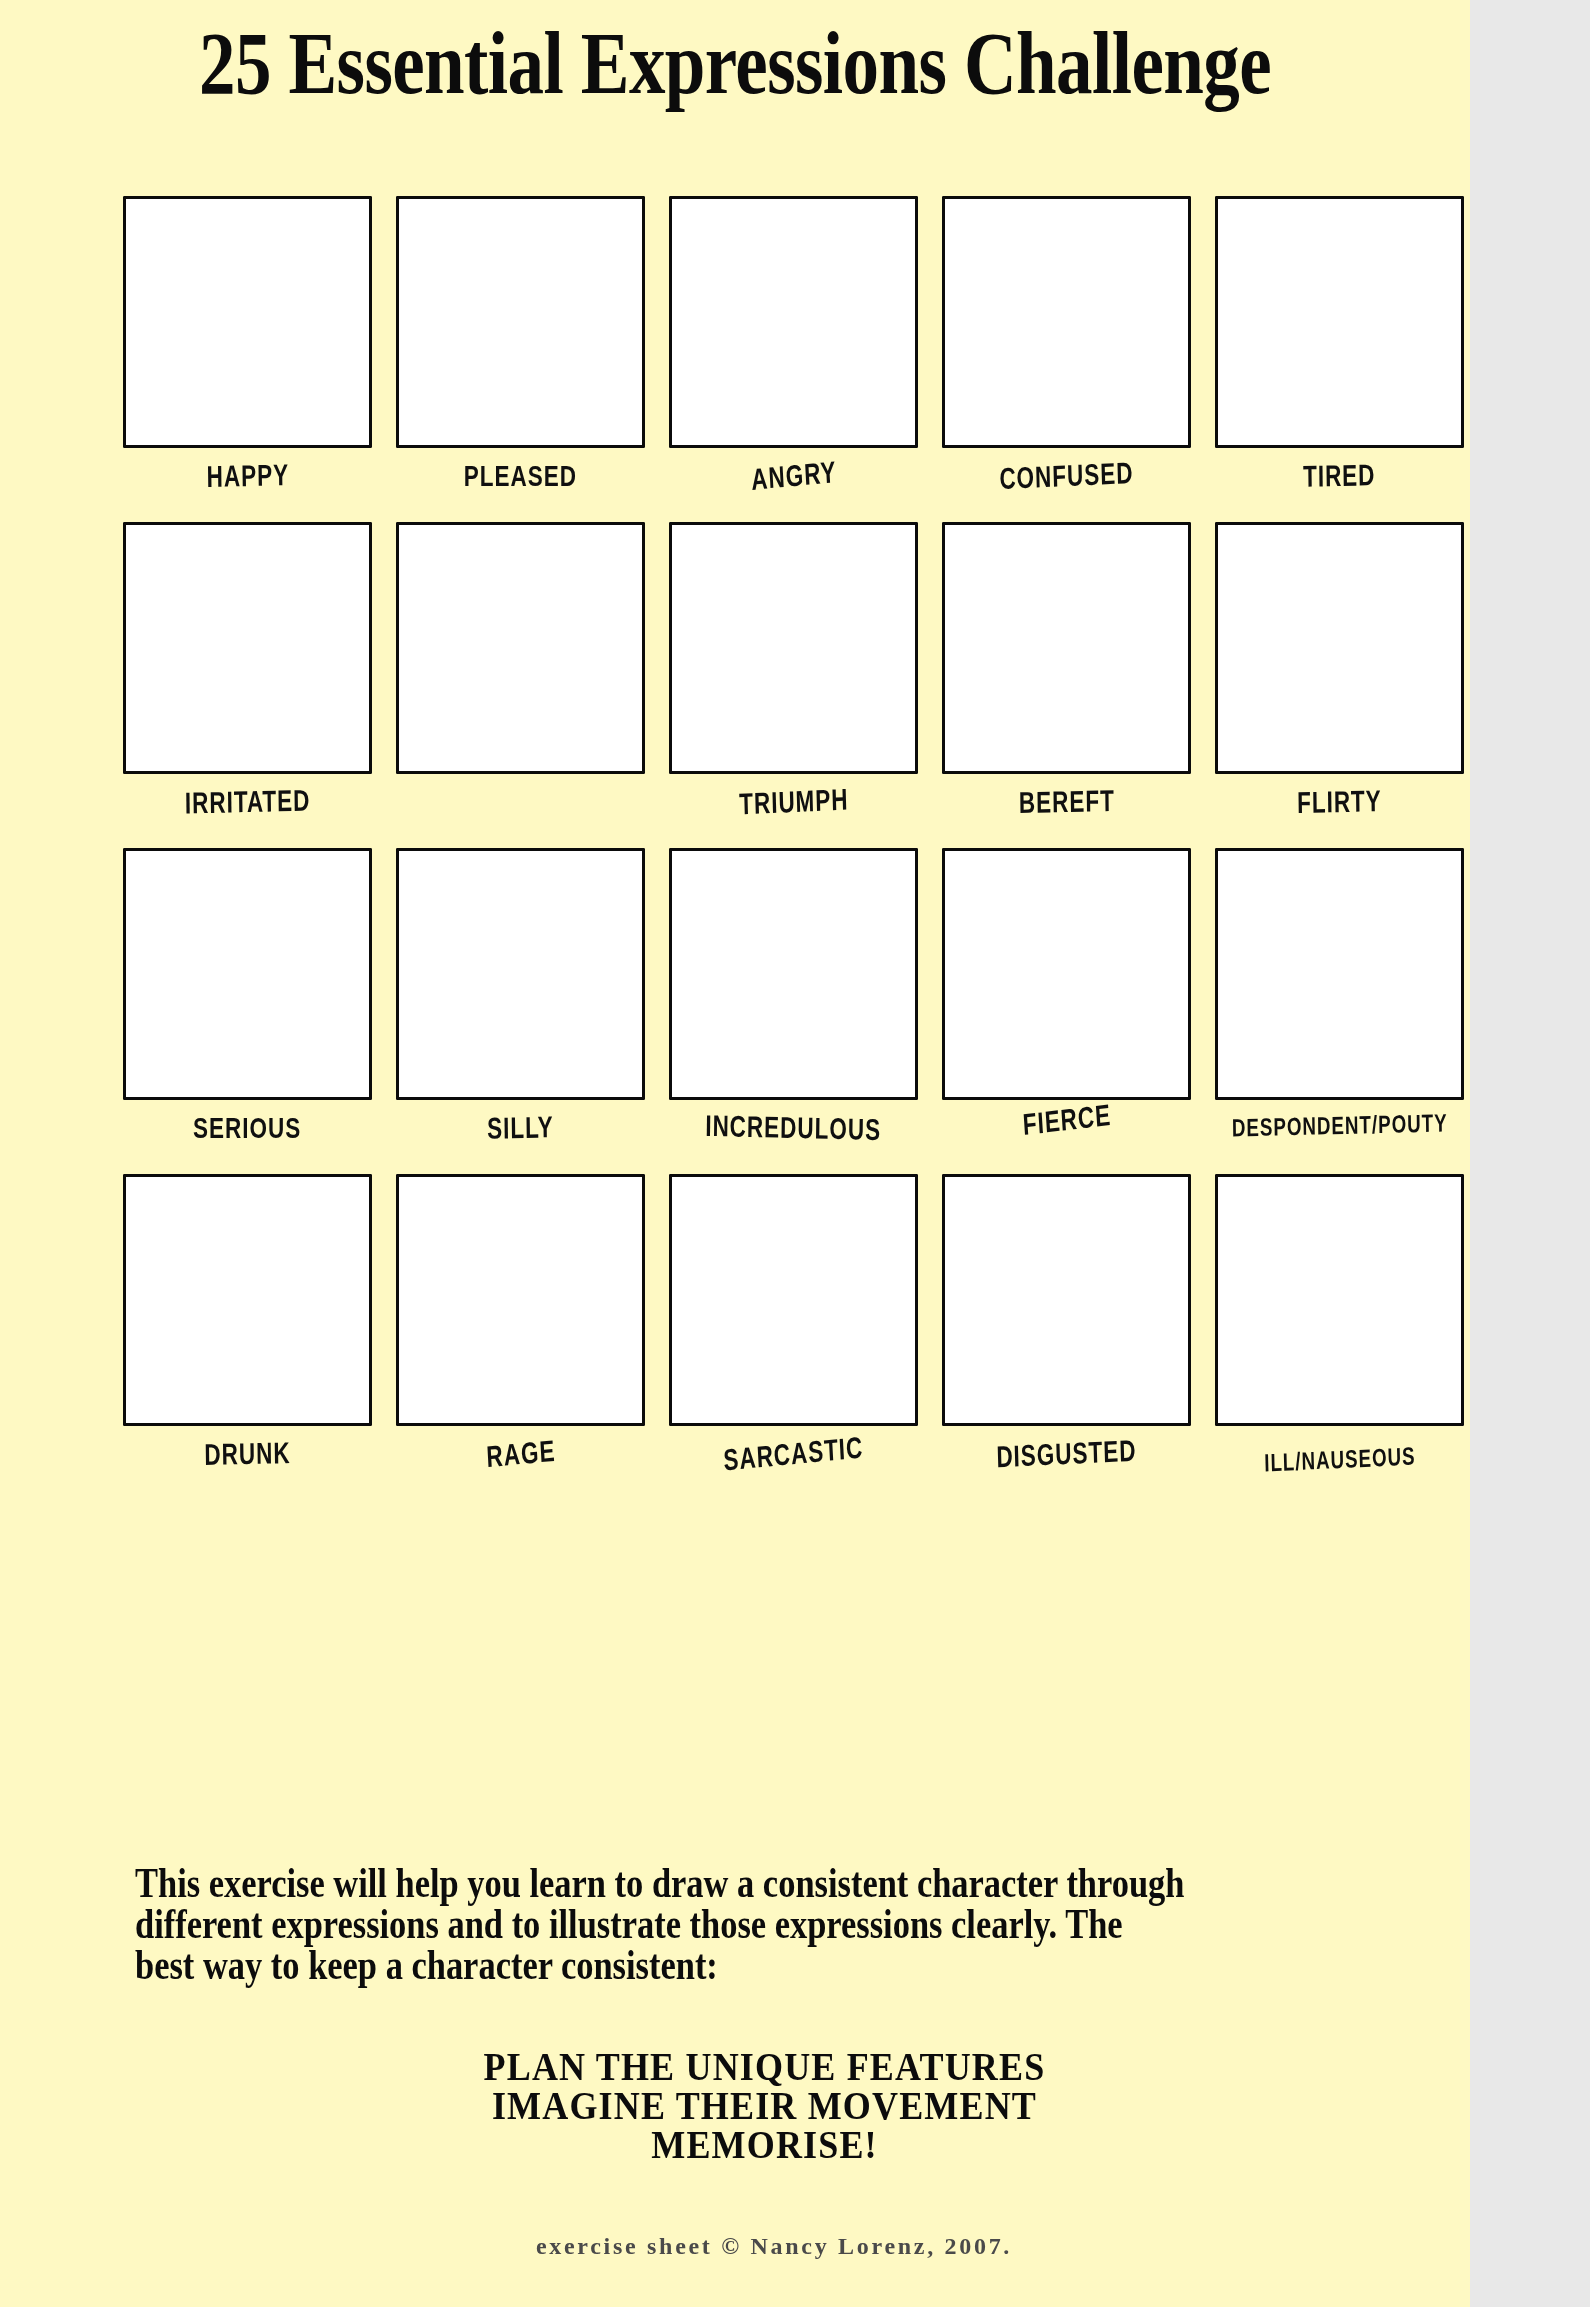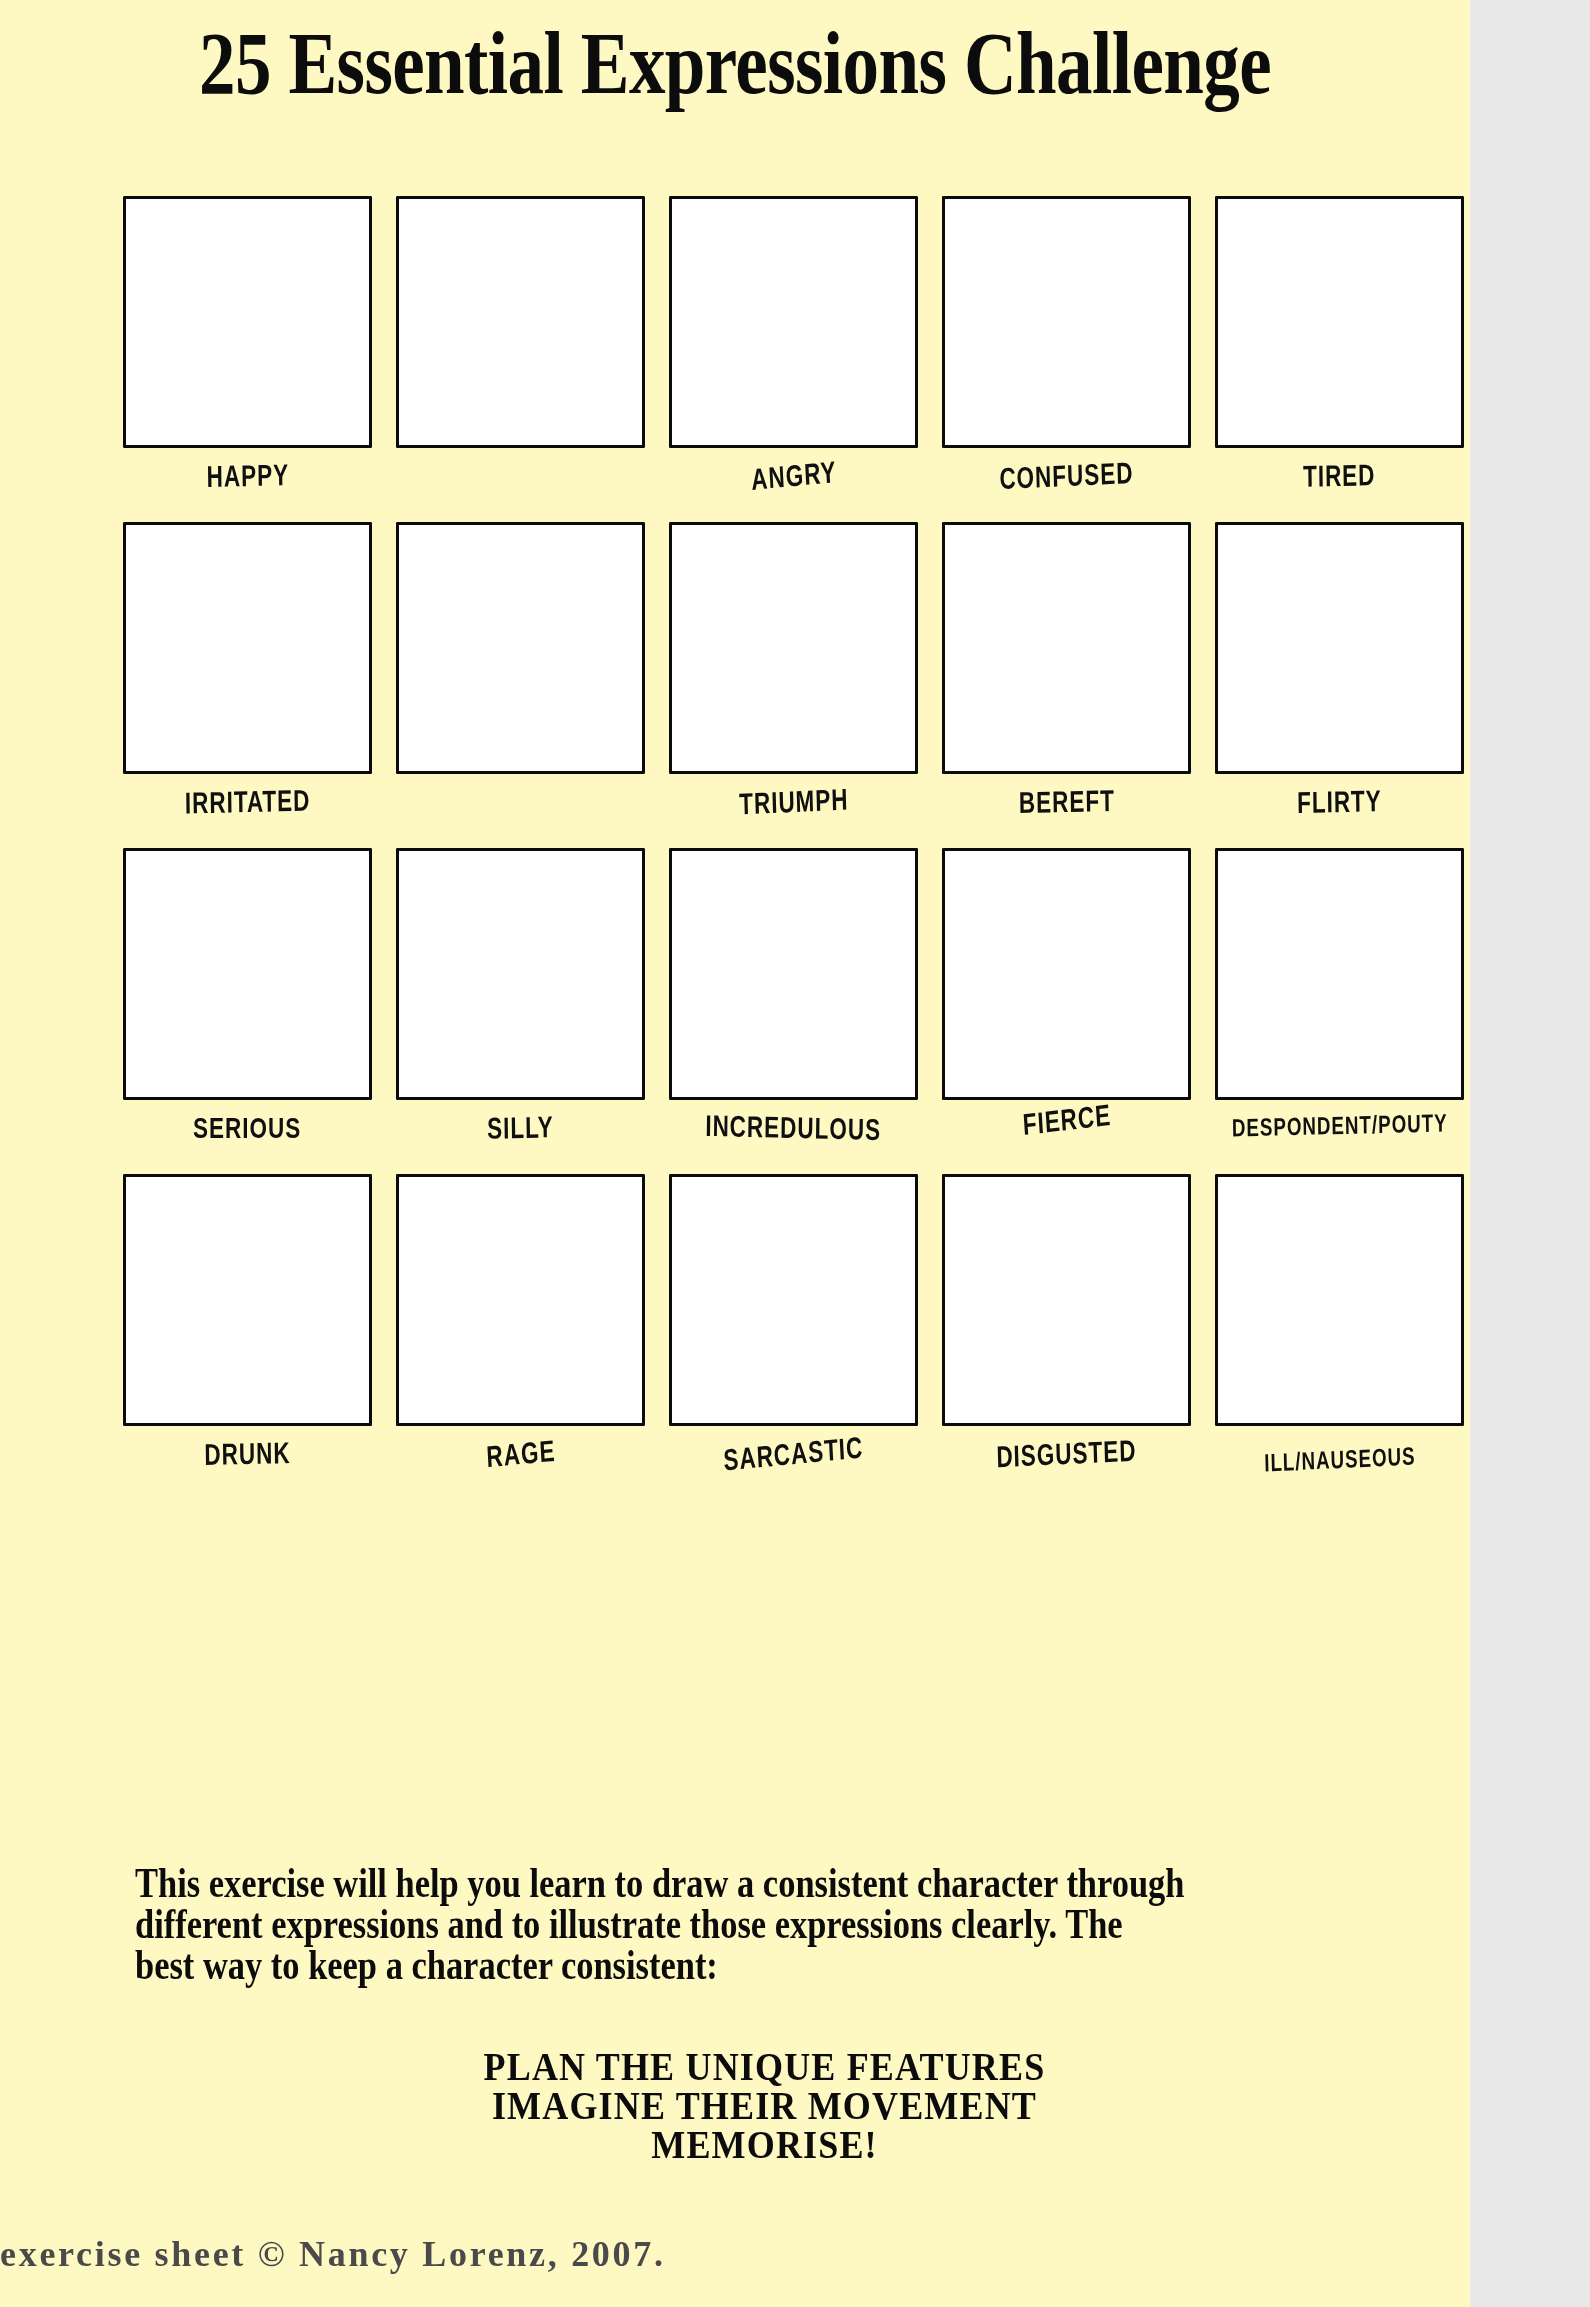--- a/index.html
+++ b/index.html
@@ -49,42 +49,45 @@
     transform:scaleX(.82);transform-origin:0 0;
   }
   .para .line{white-space:nowrap;}
   .slogan{
     position:absolute;left:0;top:2047px;width:1529px;text-align:center;
     font-size:40px;line-height:39px;font-weight:bold;letter-spacing:1.3px;
     transform:scaleX(.9);transform-origin:50% 0;
   }
   .slogan .line{white-space:nowrap;}
   .credit{
-    position:absolute;left:0;top:2233px;width:1548px;text-align:left;
-    font-size:36px;font-weight:bold;letter-spacing:2.7px;color:#4a4a4a;
+    position:absolute;left:0;top:2233px;width:1548px;text-align:center;
+    font-size:24px;font-weight:bold;letter-spacing:2.7px;color:#4a4a4a;
     white-space:nowrap;
   }
 </style>
 </head>
 <body>
 
 <div class="page">
 
   <div class="title">25 Essential Expressions Challenge</div>
 
   <div class="grid">
 
     <div class="cell">
         <div class="box"></div>
         <div class="labelrow">
           <span class="lbl tn1">HAPPY</span>
         </div>
       </div>
     <div class="cell">
         <div class="box"></div>
+        <div class="labelrow">
+          <span class="lbl">PLEASED</span>
+        </div>
       </div>
     <div class="cell">
         <div class="box"></div>
         <div class="labelrow">
           <span class="lbl tn4">ANGRY</span>
         </div>
       </div>
     <div class="cell">
         <div class="box"></div>
         <div class="labelrow">

